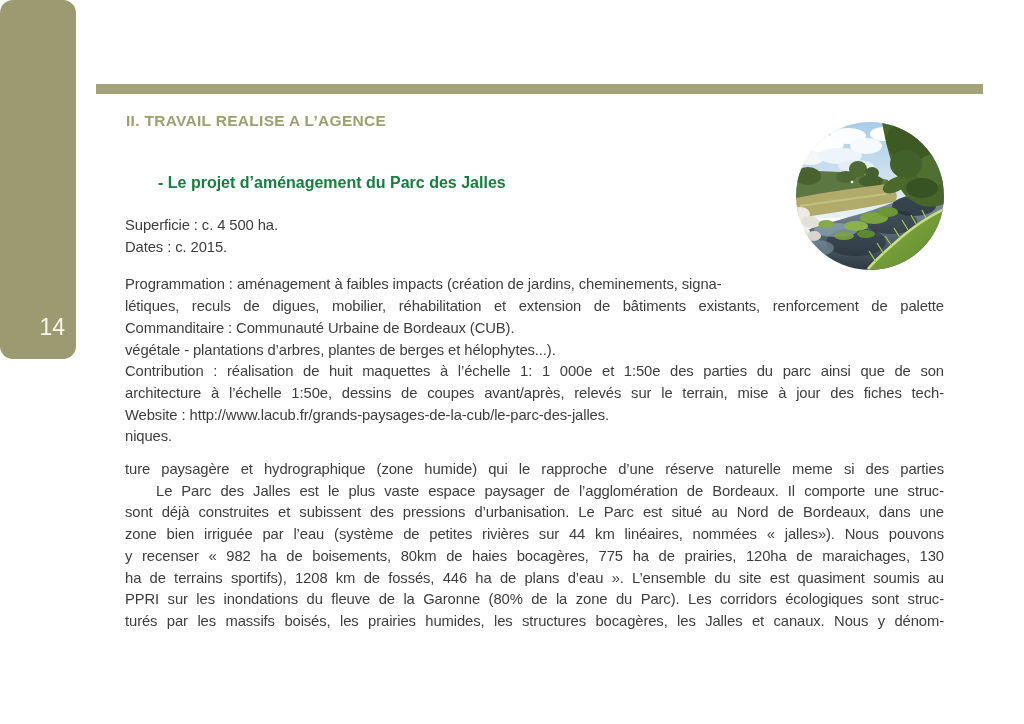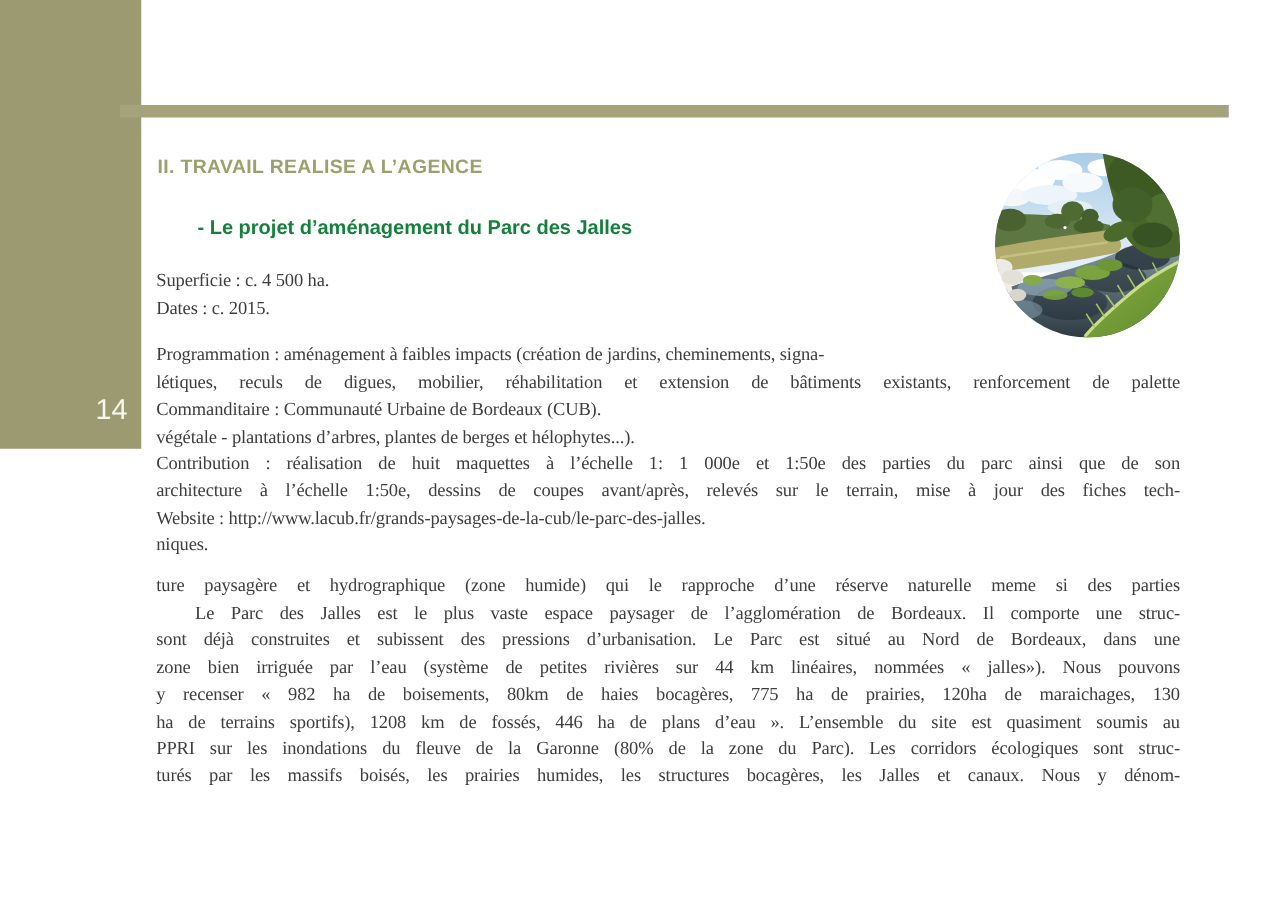--- a/index.html
+++ b/index.html
@@ -1,46 +1,46 @@
 <!DOCTYPE html>
 <html><head>
 <meta charset="utf-8">
 <style>
   html,body { margin:0; padding:0; background:#ffffff; }
   .page {
     position:relative; width:1024px; height:724px; background:#ffffff;
     font-family:"Liberation Sans", sans-serif; overflow:hidden;
   }
   .sidebar {
-    position:absolute; left:0; top:0; width:113px; height:359px;
+    position:absolute; left:0; top:0; width:76px; height:359px;border-radius:13px;
   }
   .page-number {
     position:absolute; right:11px; top:314px;
     font-size:23px; line-height:26px; font-weight:normal;
   }
   .top-bar {
     position:absolute; left:96px; top:84px; width:887px; height:10px;
   }
   .section-title {
-    position:absolute; left:126px; top:125px;
+    position:absolute; left:126px; top:112px;
     font-size:15.5px; font-weight:bold; letter-spacing:0.3px; margin:0;
   }
   .project-title {
     position:absolute; left:158px; top:174px;
     font-size:16px; font-weight:bold; color:#15803d; margin:0;
   }
   .details {
     position:absolute; left:125px; top:215px; width:819px;
   }
   .bodypar {
     position:absolute; left:125px; top:459px; width:819px;
   }
   .tline {
     font-size:14.8px; line-height:21.7px; color:#3d3d3d;
-    letter-spacing:-0.1px; text-align:left;font-family:Liberation Serif, serif;
+    letter-spacing:-0.1px; text-align:left;
   }
   .tline.full { text-align:justify; text-align-last:justify; }
   .tline.indent { text-indent:31px; }
   .tline.space { margin-top:16px; }
   .photo {
     position:absolute; left:796px; top:122px; width:148px; height:148px;
   }
 </style>
 </head>
 <body>

